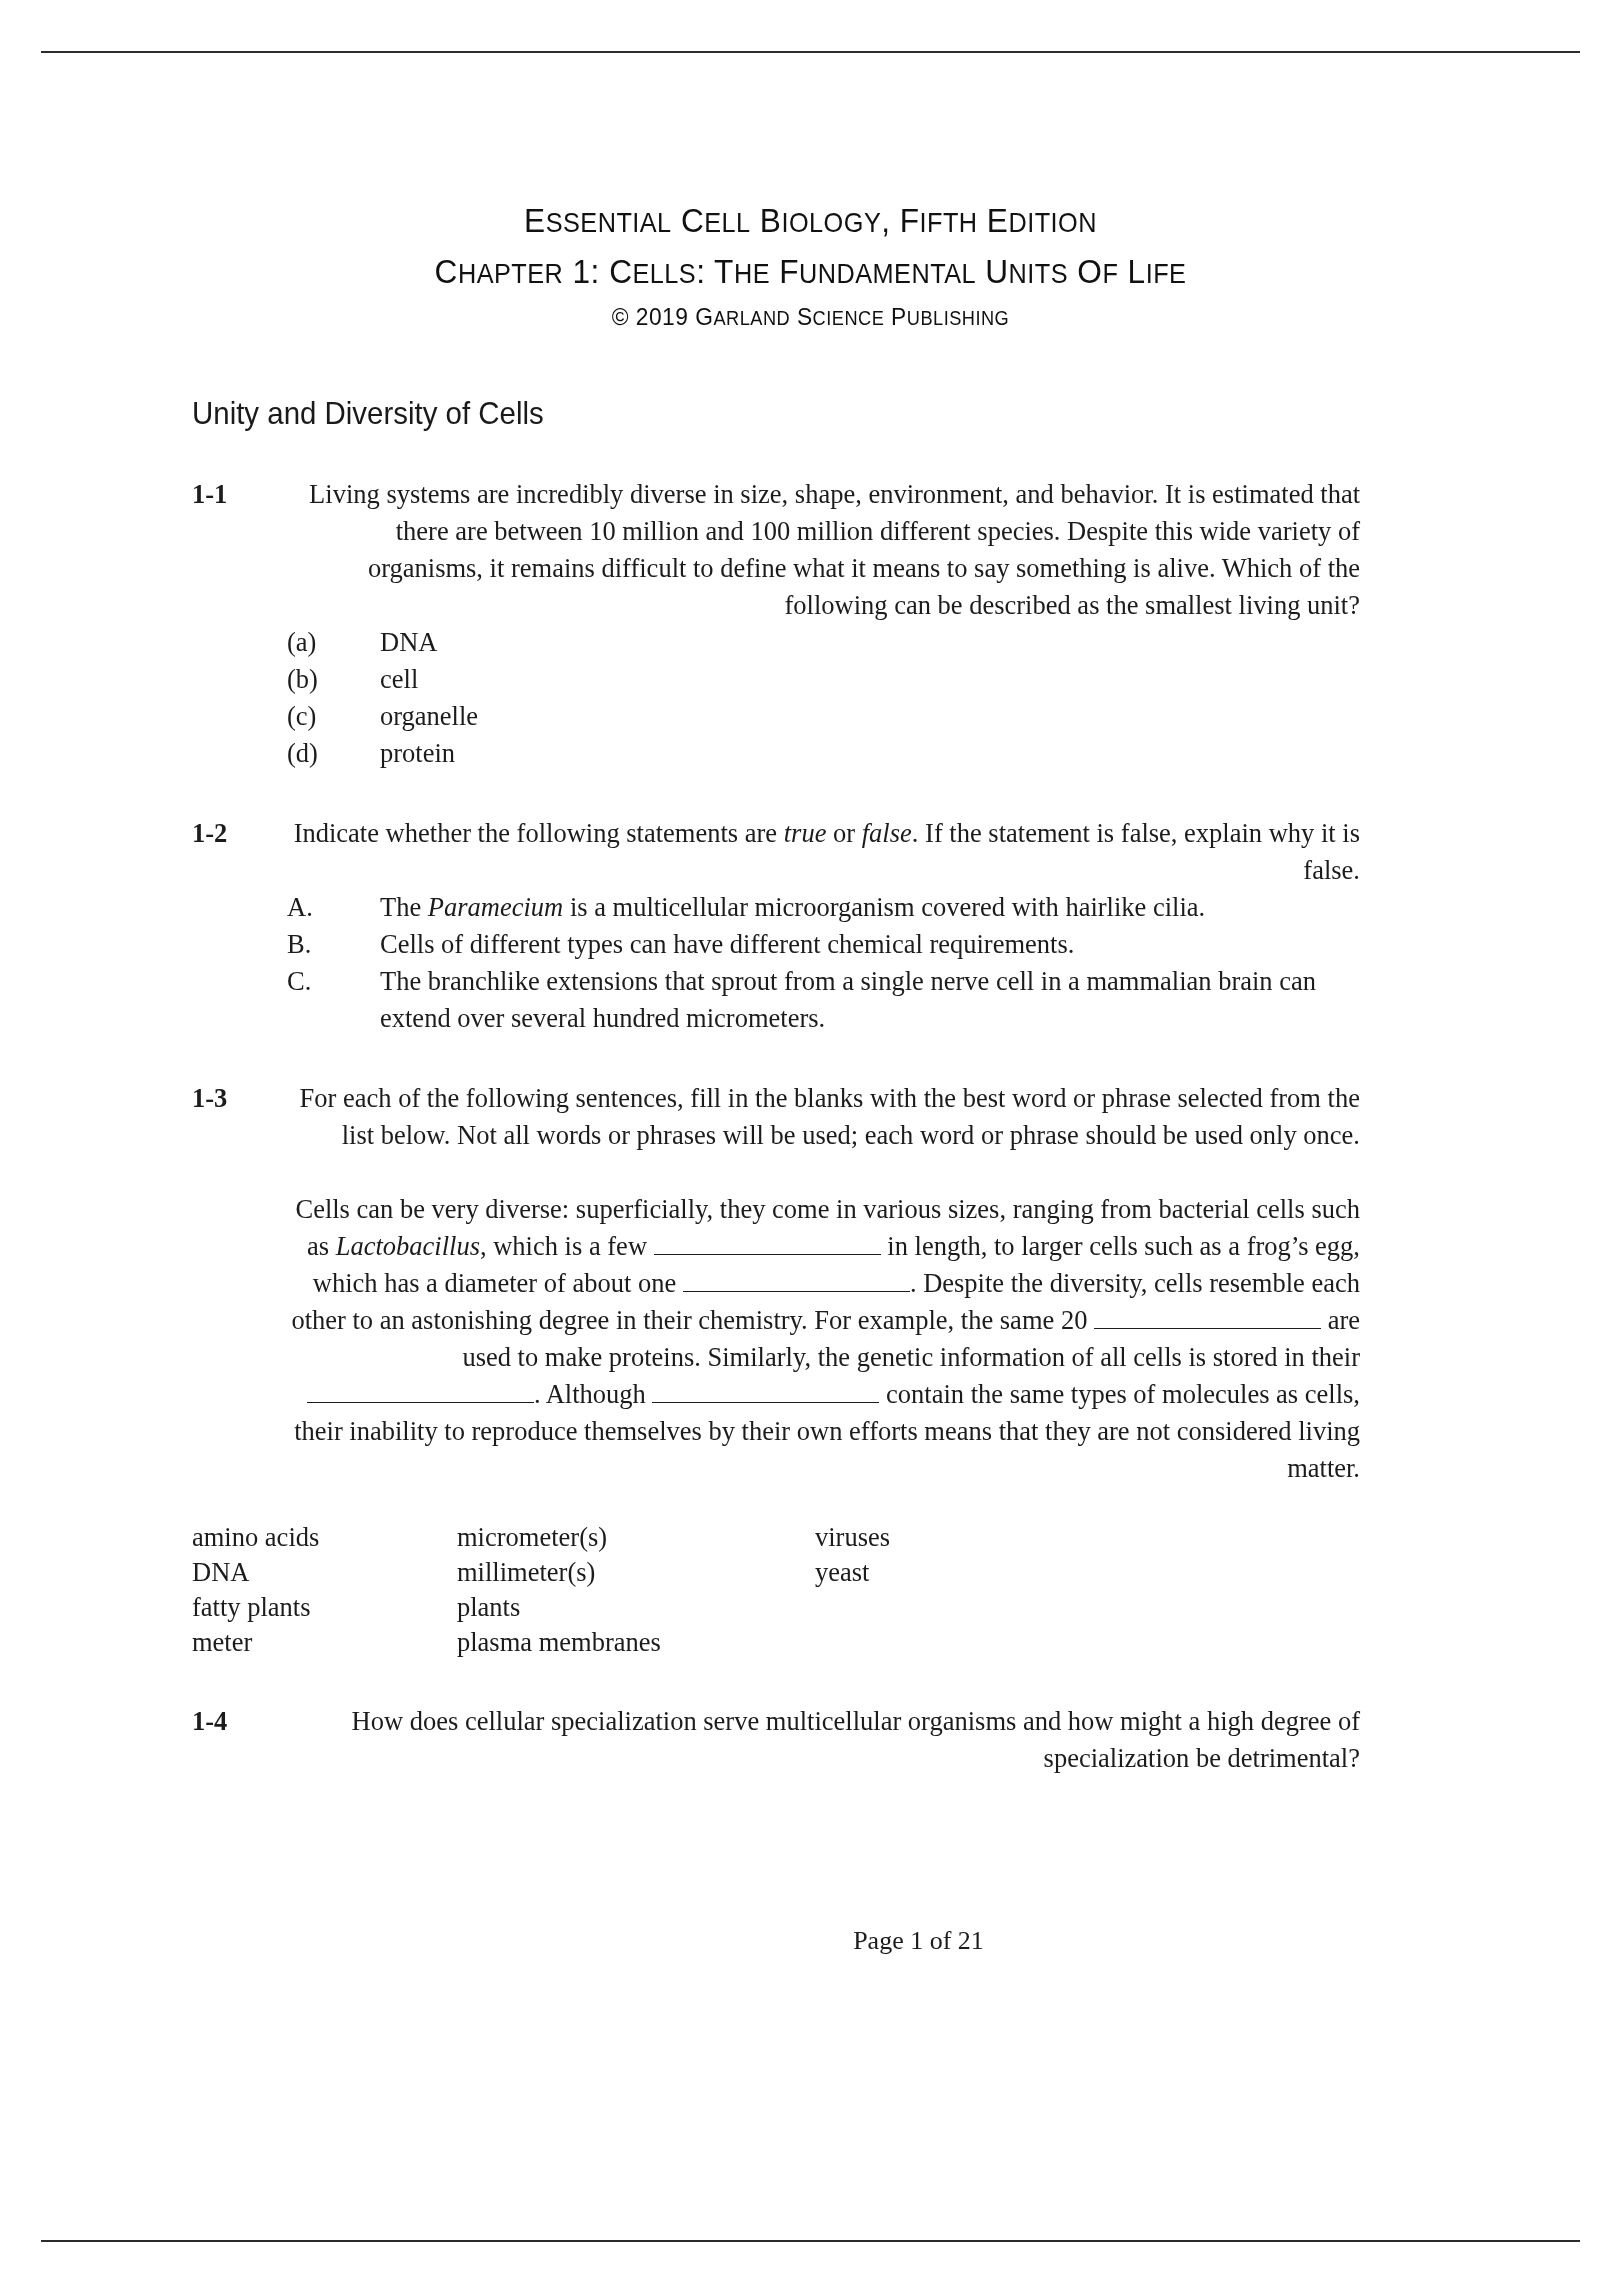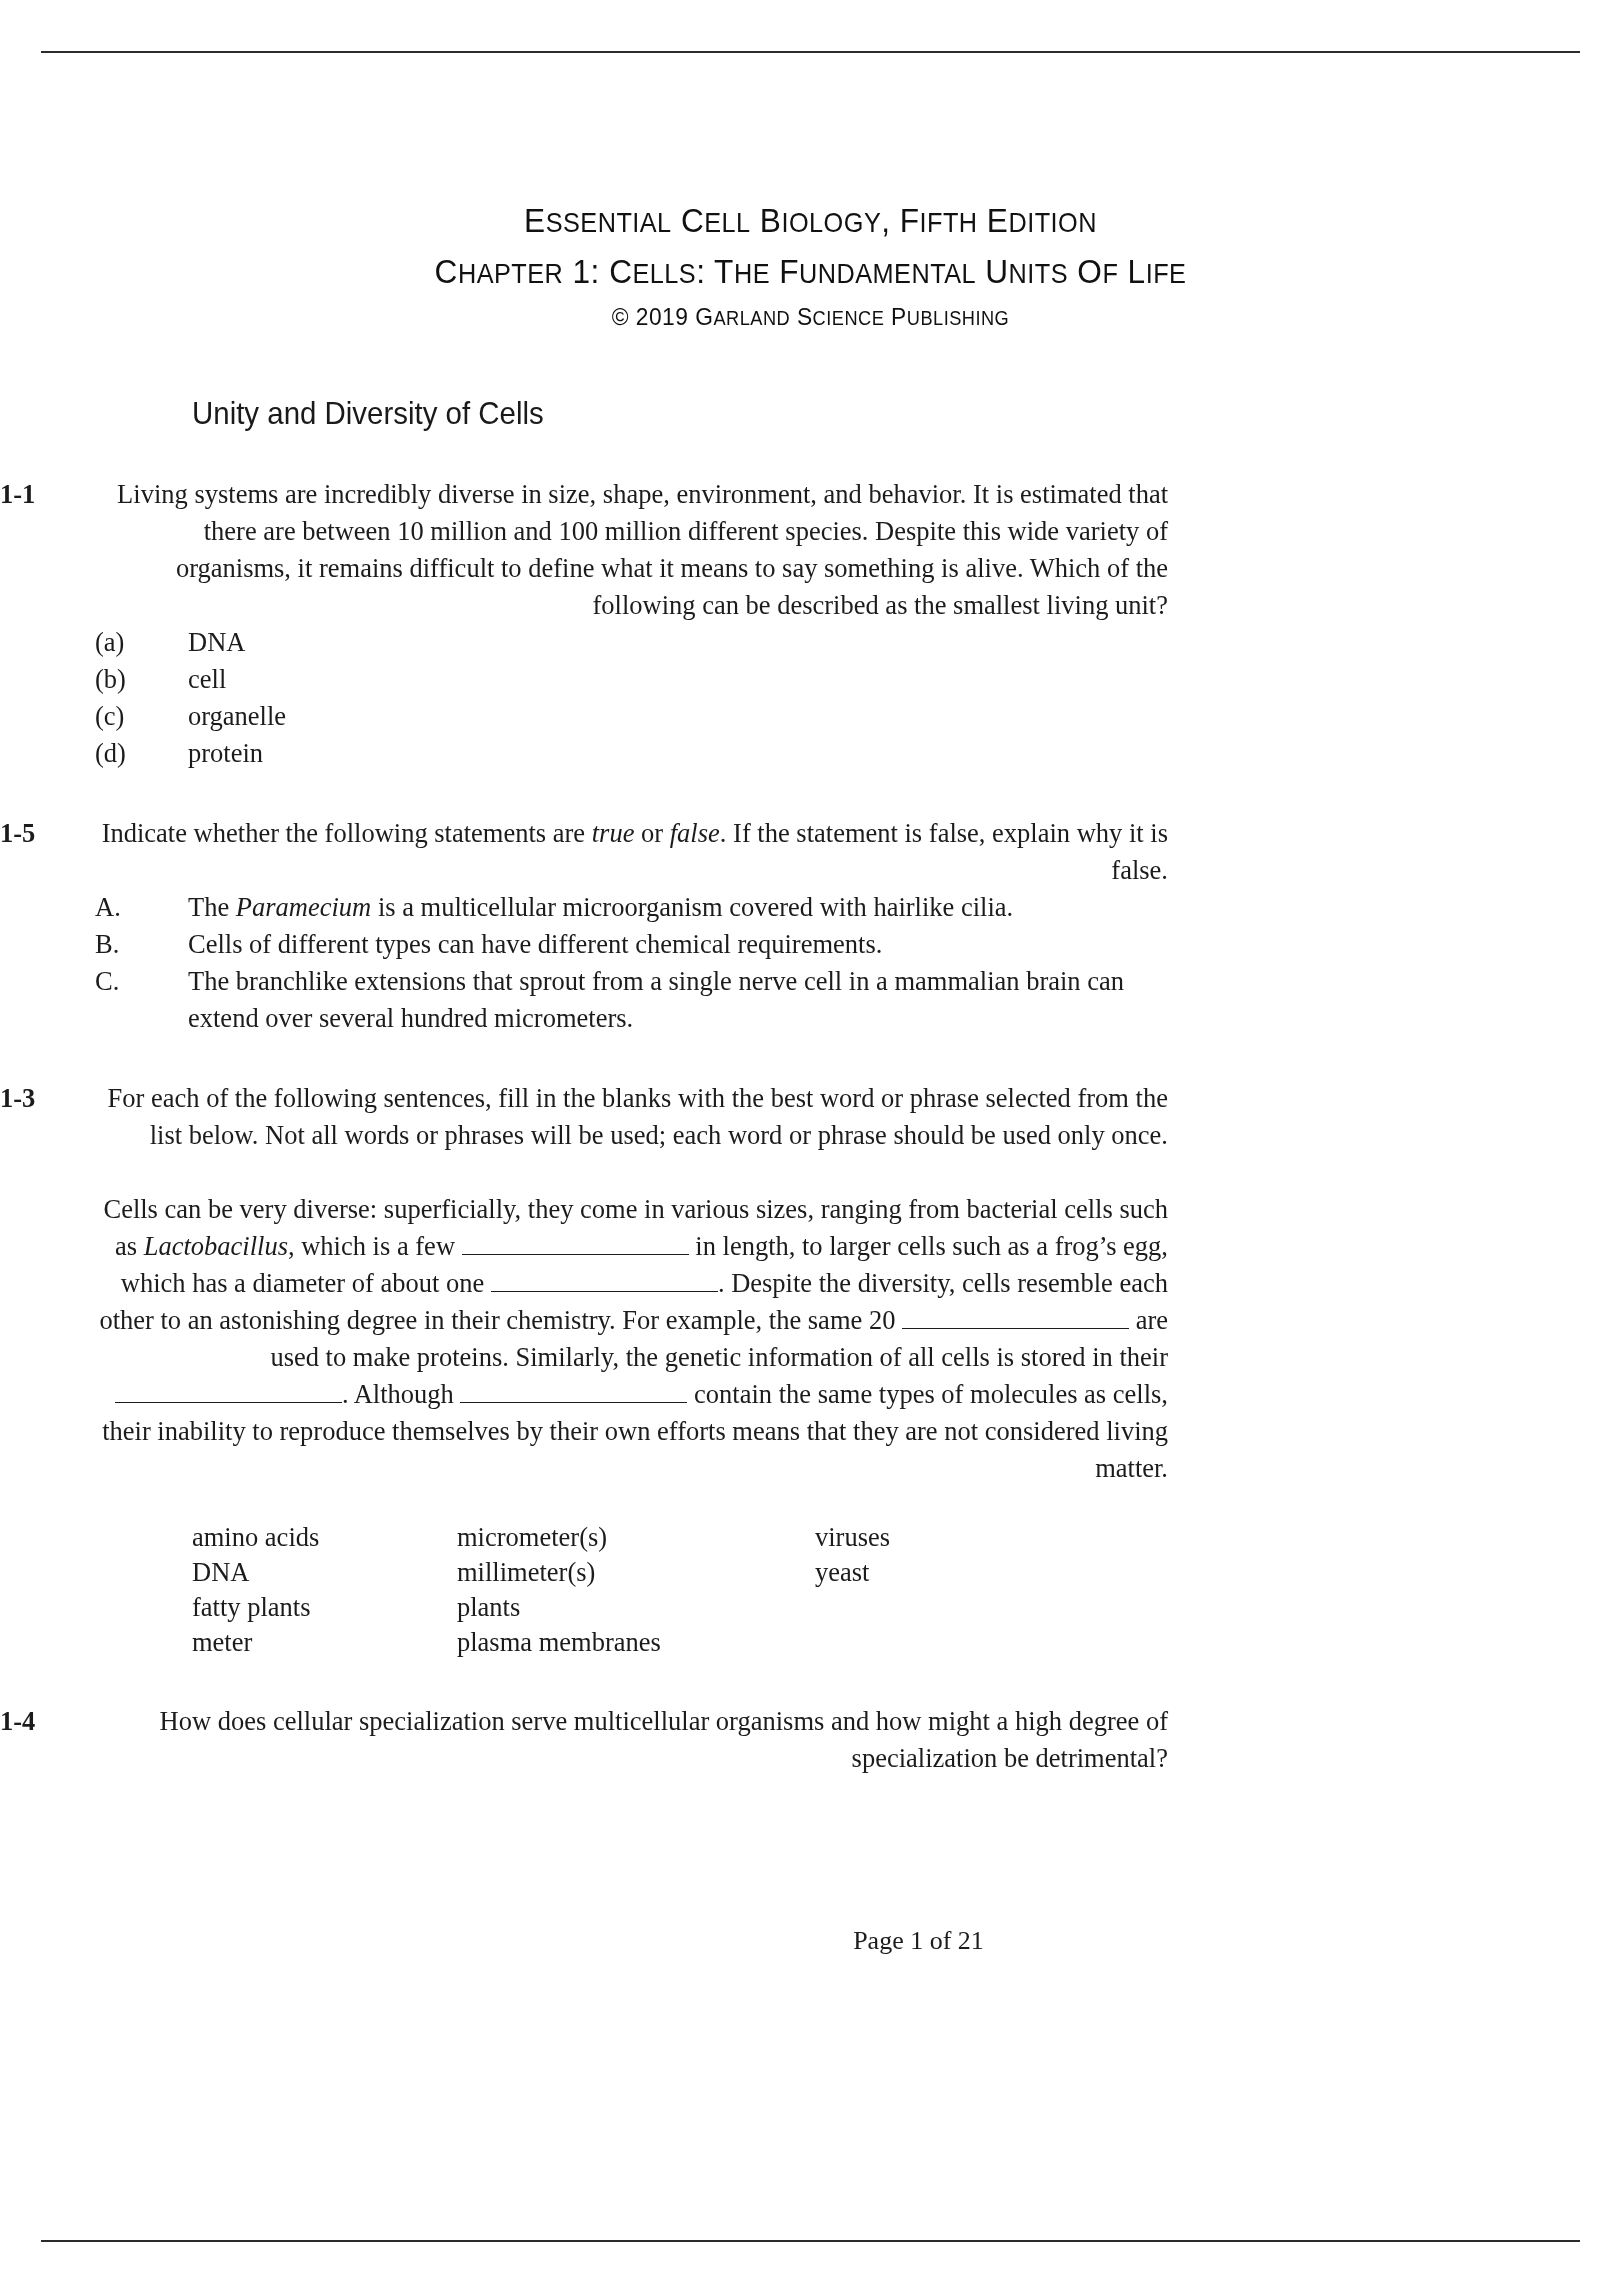--- a/index.html
+++ b/index.html
@@ -91,20 +91,21 @@
     color: #1a1a1a;
     margin-left: 192px;
     margin-top: 57px;
     transform: scaleX(0.92);
     transform-origin: left center;
   }
 
   
   .qblock {
     position: relative;
+    margin-left: 192px;
     width: 1168px;
     margin-top: 43px;
   }
   .qnum {
     position: absolute;
     left: 0;
     top: 0;
     width: 69px;
     font-weight: bold;
     font-size: 26.5px;
@@ -219,21 +220,21 @@
           <span class="opt-text">organelle</span>
         </div>
         <div class="opt-row">
           <span class="opt-label">(d)</span>
           <span class="opt-text">protein</span>
         </div>
       </div>
     </div>
 
     <div class="qblock">
-      <div class="qnum">1-5</div>
+      <div class="qnum">1-2</div>
       <div class="qbody">
         <p>
           <span>Indicate whether the following statements are </span><i>true</i><span> or </span><i>false</i><span>. If the statement is false, explain why it is false.</span>
         </p>
         <div class="opt-row">
           <span class="opt-label">A.</span>
           <span class="opt-text"><span>The </span><i>Paramecium</i><span> is a multicellular microorganism covered with hairlike cilia.</span></span>
         </div>
         <div class="opt-row">
           <span class="opt-label">B.</span>

